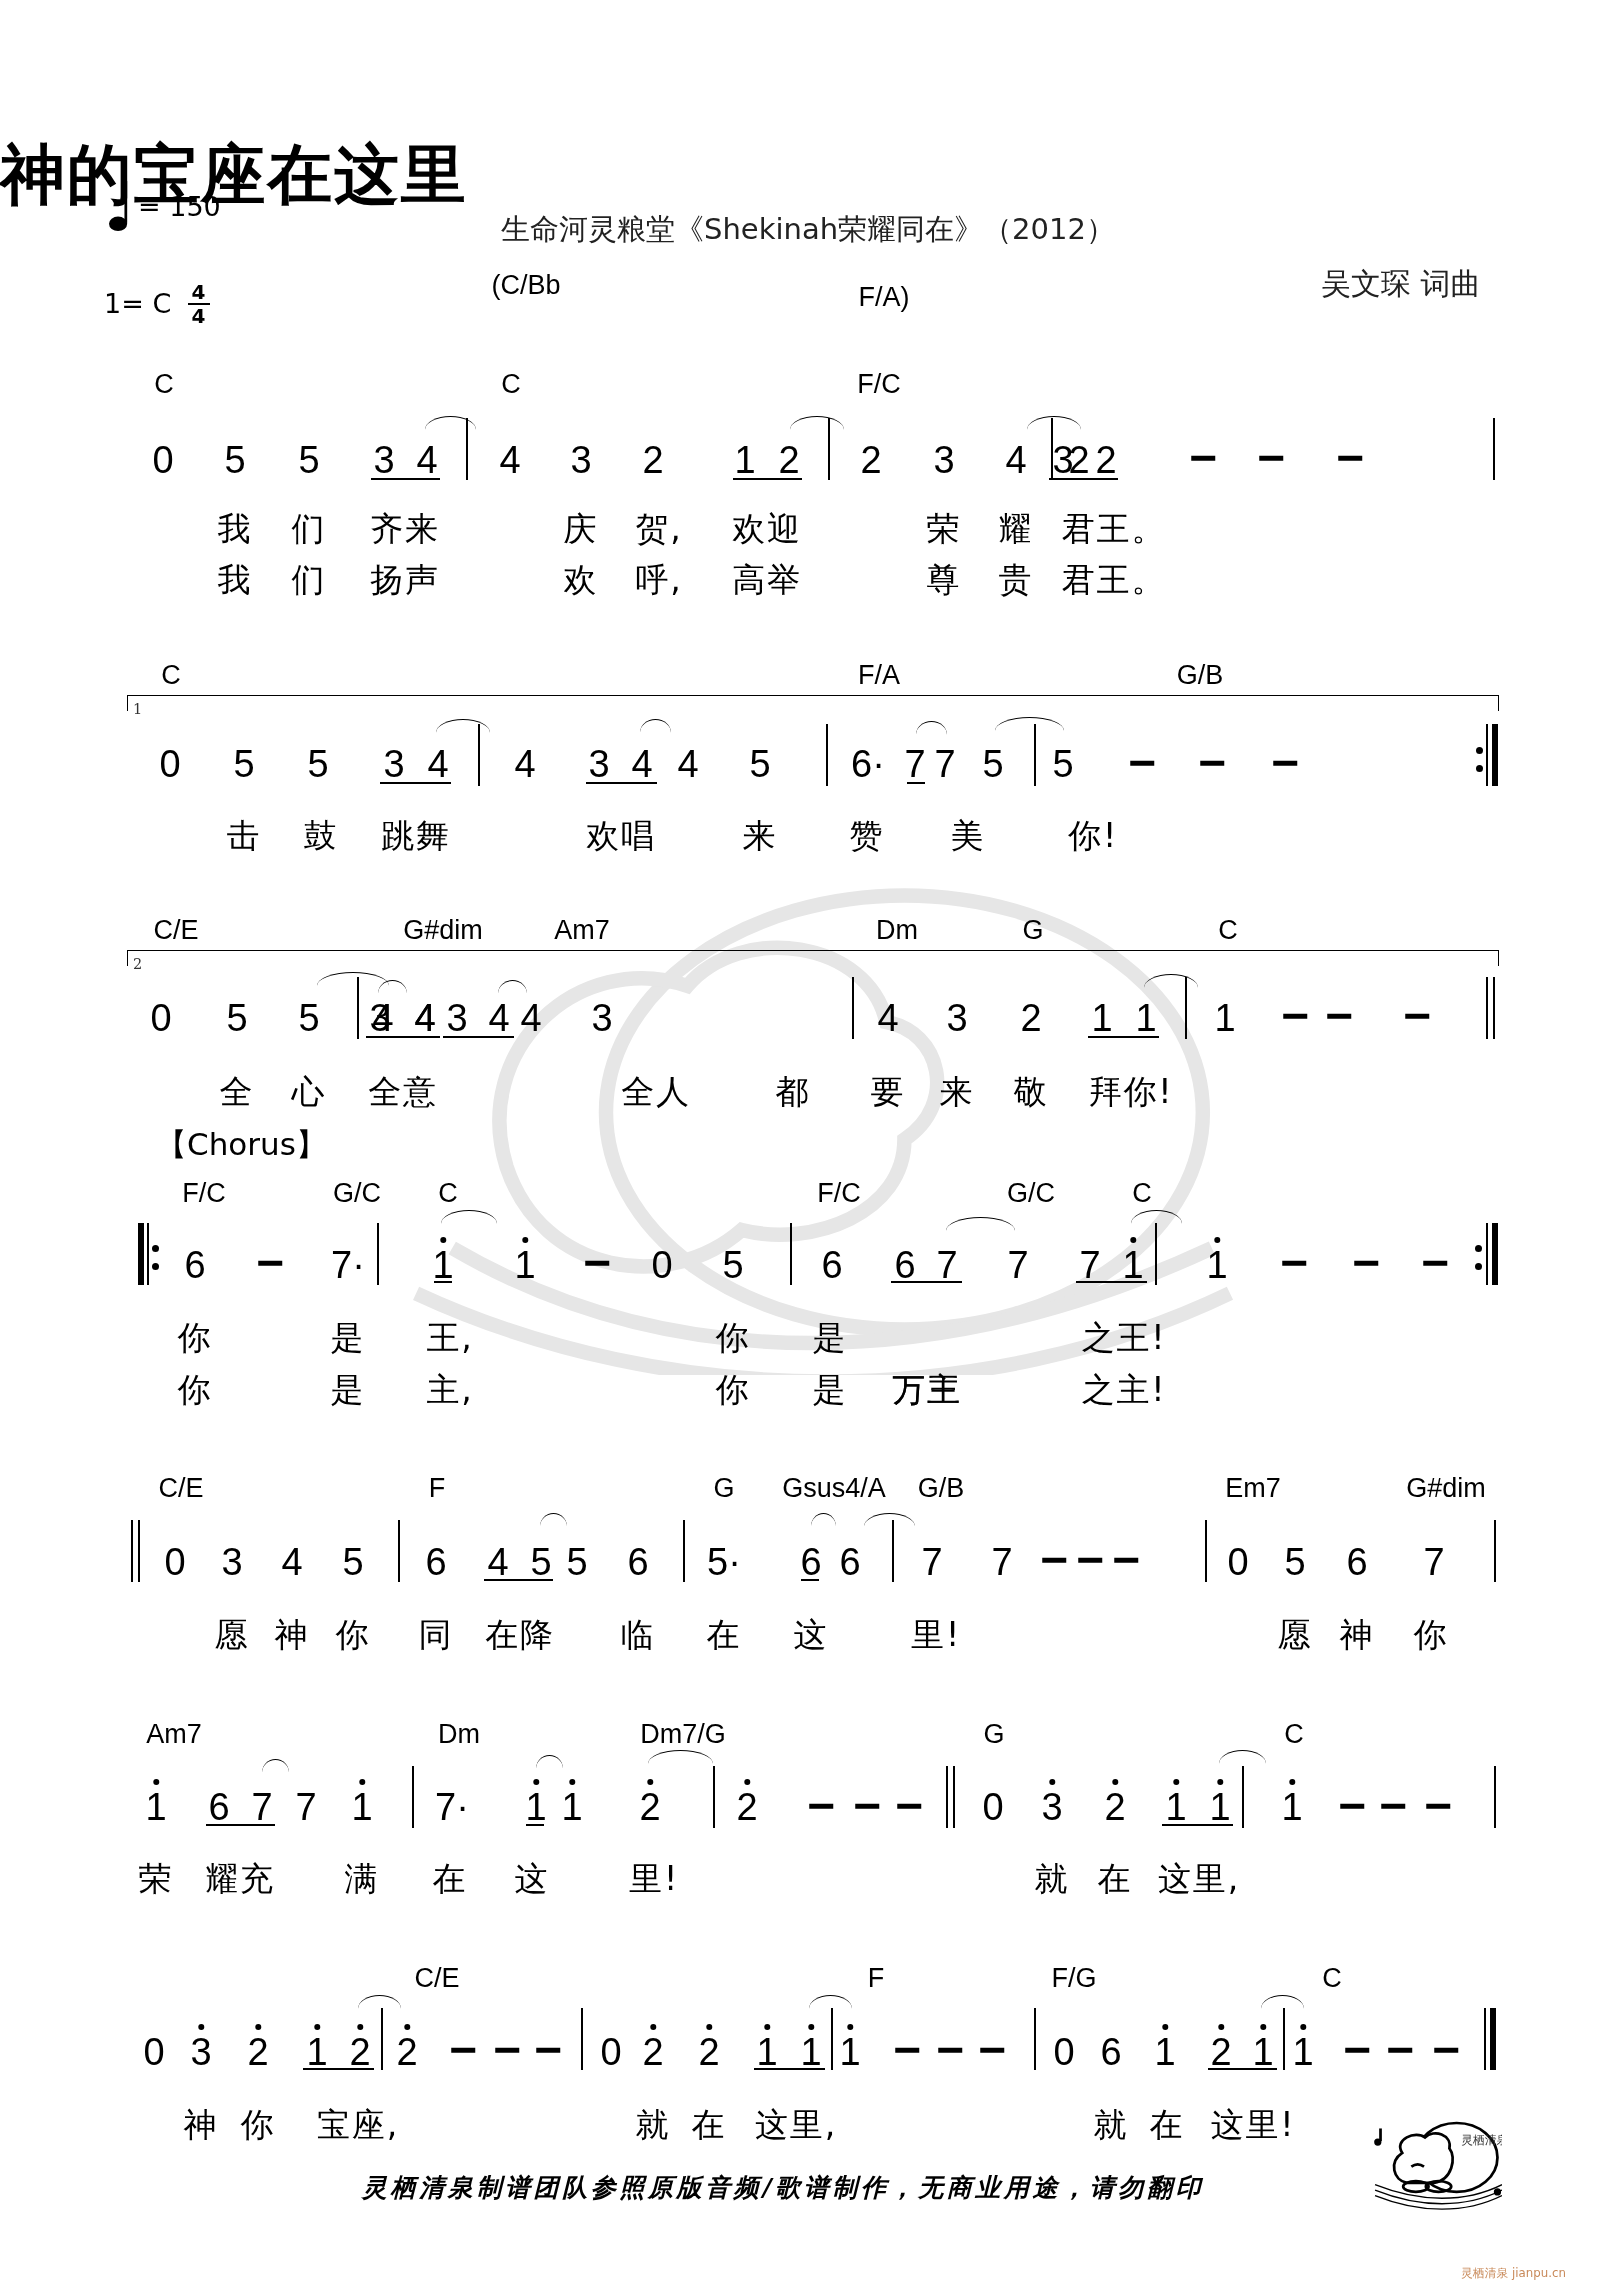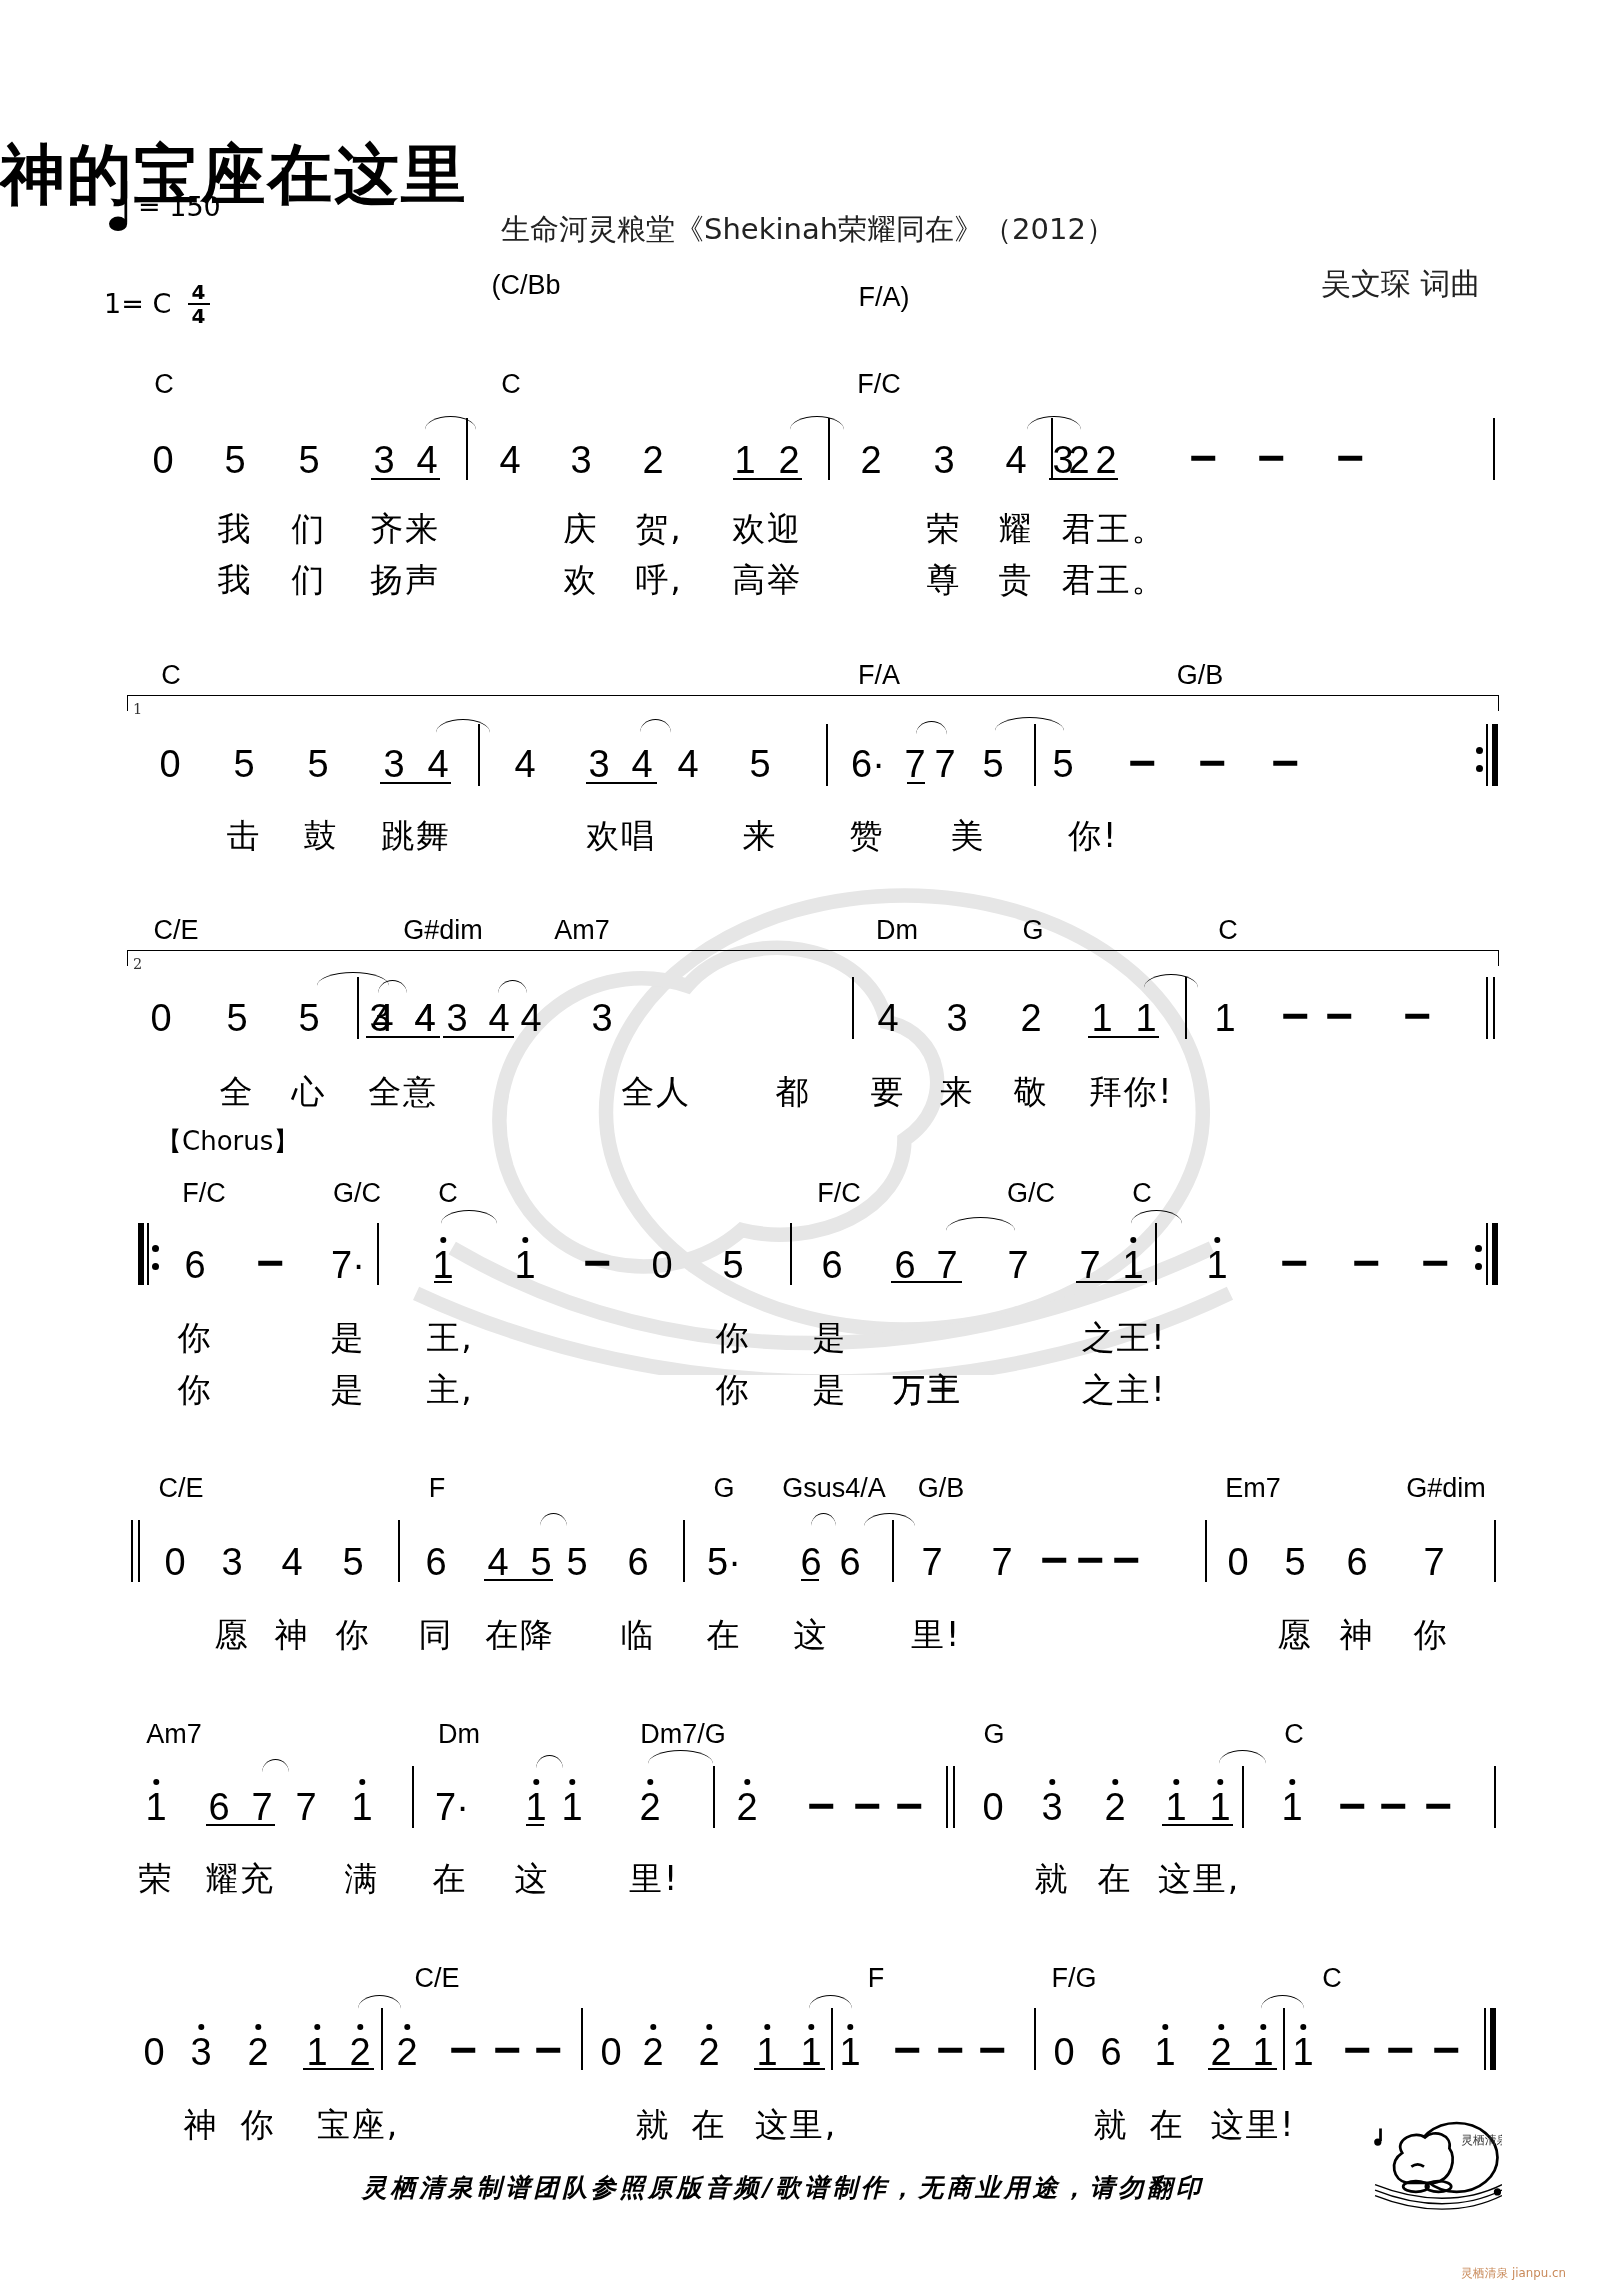--- a/index.html
+++ b/index.html
@@ -19,21 +19,21 @@
   .ul { height:1.8px; background:#000; }
   .bar { width:1.8px; background:#000; }
   .bar.thick { width:6.3px; }
   .rdot { width:7.2px; height:7.2px; border-radius:50%; background:#000; }
   .slur { border-top:1.8px solid #000; border-radius:50% 50% 0 0 / 100% 100% 0 0; height:12.7px; }
   .lyric { font-size:33px; transform:translateX(-50%); white-space:nowrap; letter-spacing:1.8px; }
   .volta { border-top:1.8px solid #000; height:14.5px; }
   .volta-l { border-left:1.8px solid #000; }
   .volta-r { border-right:1.8px solid #000; }
   .volta-num { font-family:"DejaVu Serif", serif; font-size:14.5px; color:#333; }
-  .section { font-size:26px; }
+  .section { font-size:31px; }
   .footer { left:362px; top:2171px; font-family:"DejaVu Serif", serif; font-style:italic; font-weight:bold; font-size:25px; letter-spacing:3.6px; }
   .watermark { left:398px; top:868px; width:841px; height:507px; }
   .site { left:1461px; top:2266px; font-size:11.8px; color:#c98a5a; }
   .logo { left:1366px; top:2112px; width:136px; height:100px; }
 </style>
 </head>
 <body>
 
 <svg class="abs watermark" viewBox="0 0 930 560">
   <g fill="none" stroke="#e6e6e6" stroke-width="16">

